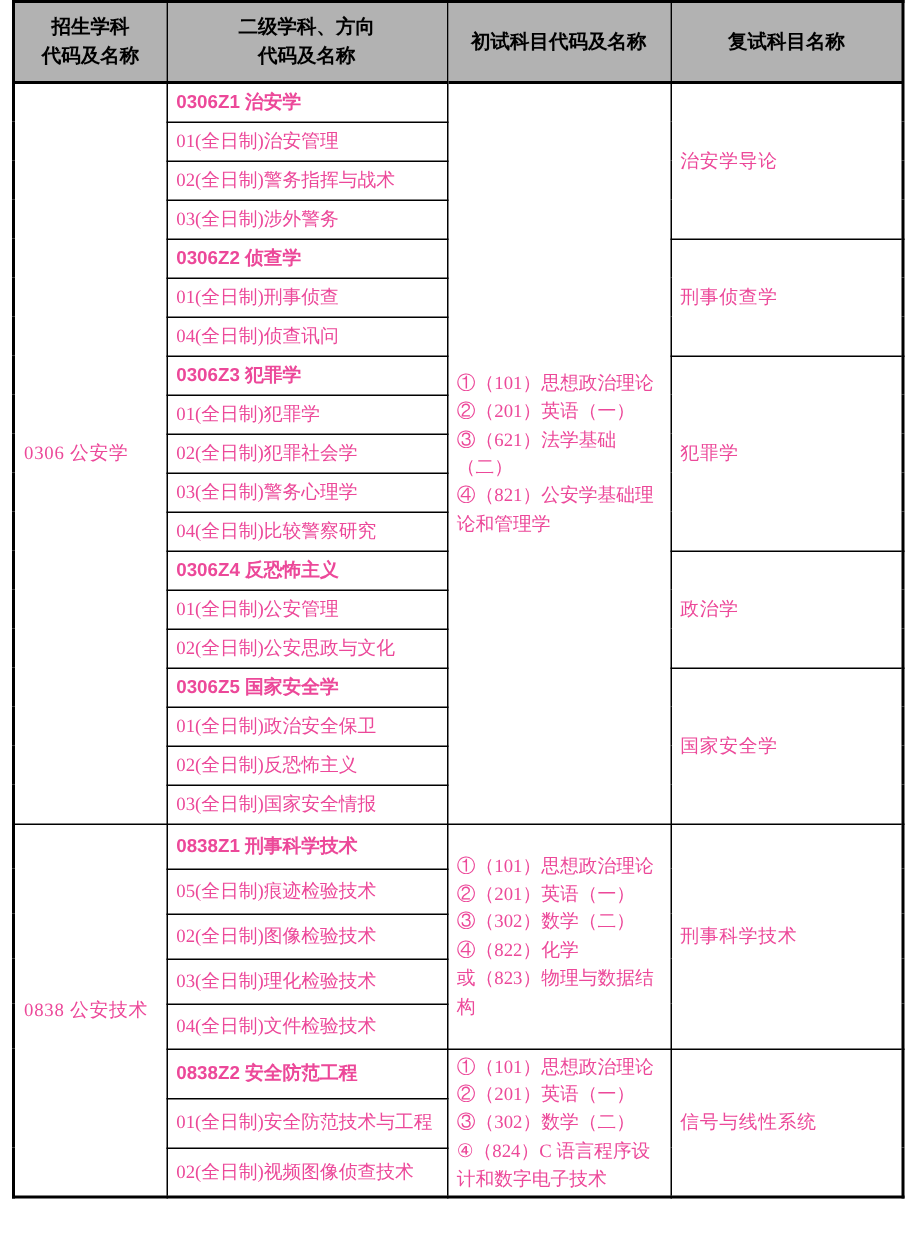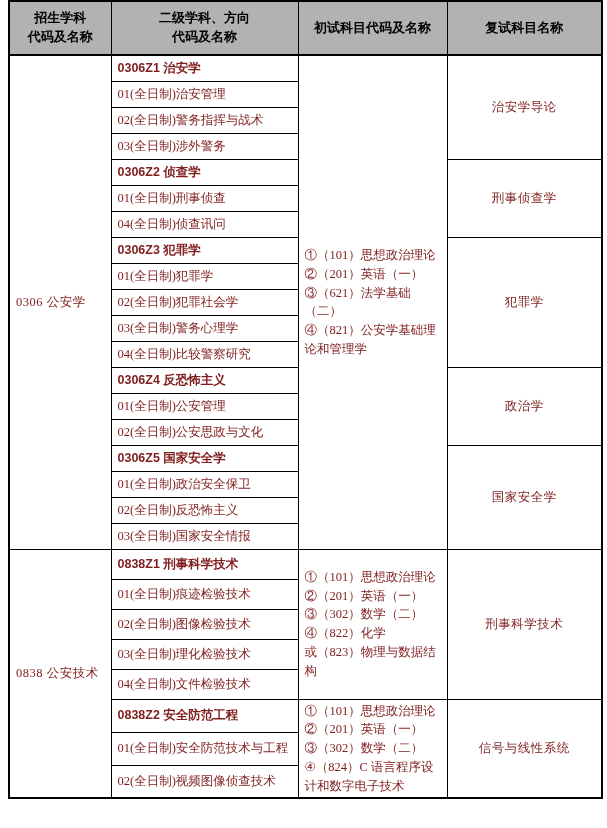--- a/index.html
+++ b/index.html
@@ -34,21 +34,21 @@
     width: 593px;
     border: 2px solid #000000;
   }
   table.catalog td, table.catalog th {
     border: 1px solid #000000;
     padding: 2px 6px;
     font-size: 12.5px;
     line-height: 1.5;
     vertical-align: middle;
     overflow: hidden;
-    color: #7f1d1d;
+    color: #ec4899;
   }
   tr.head th {
     background: #b2b2b2;
     text-align: center;
     font-weight: bold;
     font-size: 13px;
     line-height: 1.45;
     white-space: pre-line;
     border-bottom: 2px solid #000000;
     font-family: "Liberation Sans", "DejaVu Sans", sans-serif;
@@ -65,21 +65,21 @@
     font-family: "Liberation Sans", "DejaVu Sans", sans-serif;
     font-size: 12.5px;
     color: #000000;
   }
   td.d { font-weight: normal; font-family: Liberation Serif, serif; }
   td.c3 {
     white-space: pre-line;
     line-height: 1.55;
     padding: 4px 6px;
   }
-  td.c4 { letter-spacing: 0.5px; text-align: center; }
+  td.c4 { letter-spacing: 0.5px; }
 </style>
 </head>
 <body>
 
 <div class="page">
 
   <table class="catalog">
     <colgroup>
       <col style="width:102px">
       <col style="width:187px">
@@ -173,21 +173,21 @@
       <td class="c1" rowspan="8">0838 公安技术</td>
       <td class="g">0838Z1 刑事科学技术</td>
       <td class="c3" rowspan="5">①（101）思想政治理论
 ②（201）英语（一）
 ③（302）数学（二）
 ④（822）化学
 或（823）物理与数据结构</td>
       <td class="c4" rowspan="5">刑事科学技术</td>
     </tr>
     <tr class="s2">
-      <td class="d">01(全日制)痕迹检验技术</td>
+      <td class="d">05(全日制)痕迹检验技术</td>
     </tr>
     <tr class="s2">
       <td class="d">02(全日制)图像检验技术</td>
     </tr>
     <tr class="s2">
       <td class="d">03(全日制)理化检验技术</td>
     </tr>
     <tr class="s2">
       <td class="d">04(全日制)文件检验技术</td>
     </tr>

